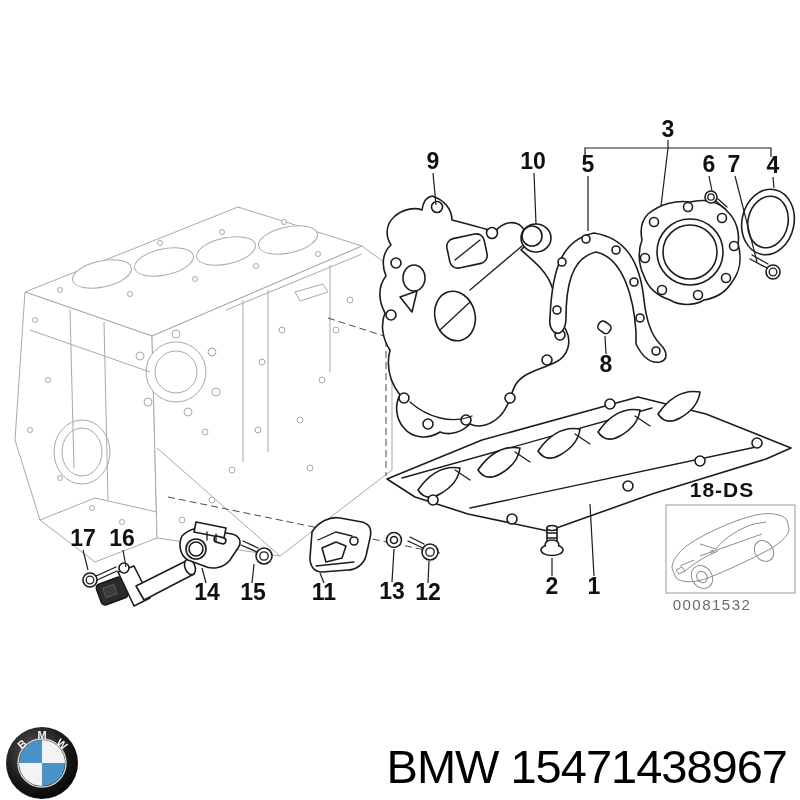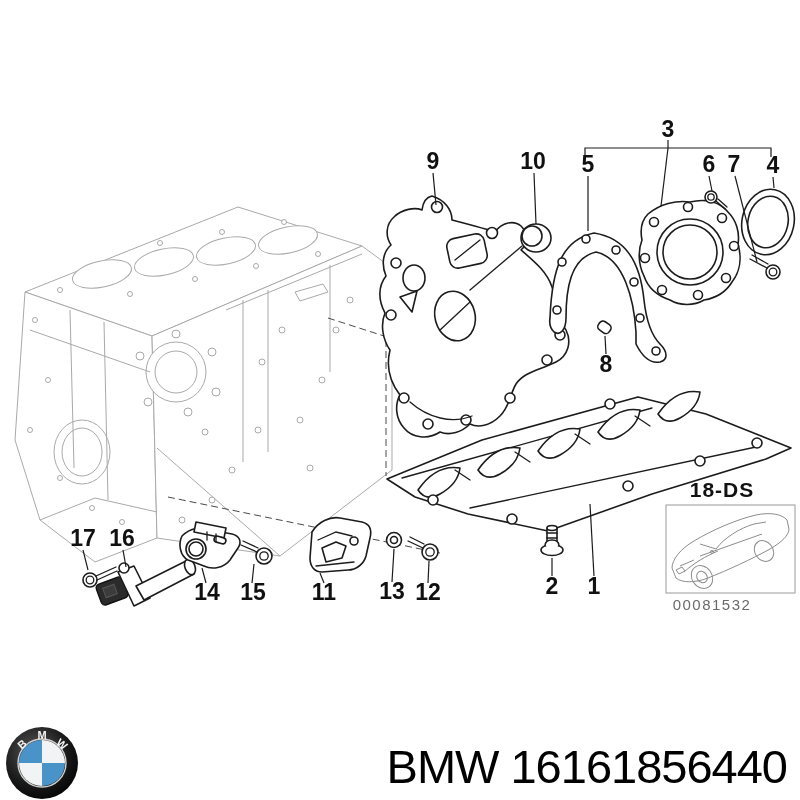--- a/index.html
+++ b/index.html
@@ -337,14 +337,14 @@
       <path d="M40,37 L17,37 A23,23 0 0 0 40,60 Z" fill="#f2f3f4"></path>
       <path d="M40,37 L40,60 A23,23 0 0 0 63,37 Z" fill="#4a93c8"></path>
     </g>
     <g font-family="Liberation Sans, sans-serif" font-size="11" font-weight="bold" fill="#f4f4f4">
       <text x="20" y="22" transform="rotate(-40 20 18)" text-anchor="middle">B</text>
       <text x="40" y="13" text-anchor="middle">M</text>
       <text x="60" y="22" transform="rotate(40 60 18)" text-anchor="middle">W</text>
     </g>
   </svg>
 
-  <div id="footer-label">BMW 16161856440</div>
+  <div id="footer-label">BMW 15471438967</div>
 </div>
 
 </body></html>

